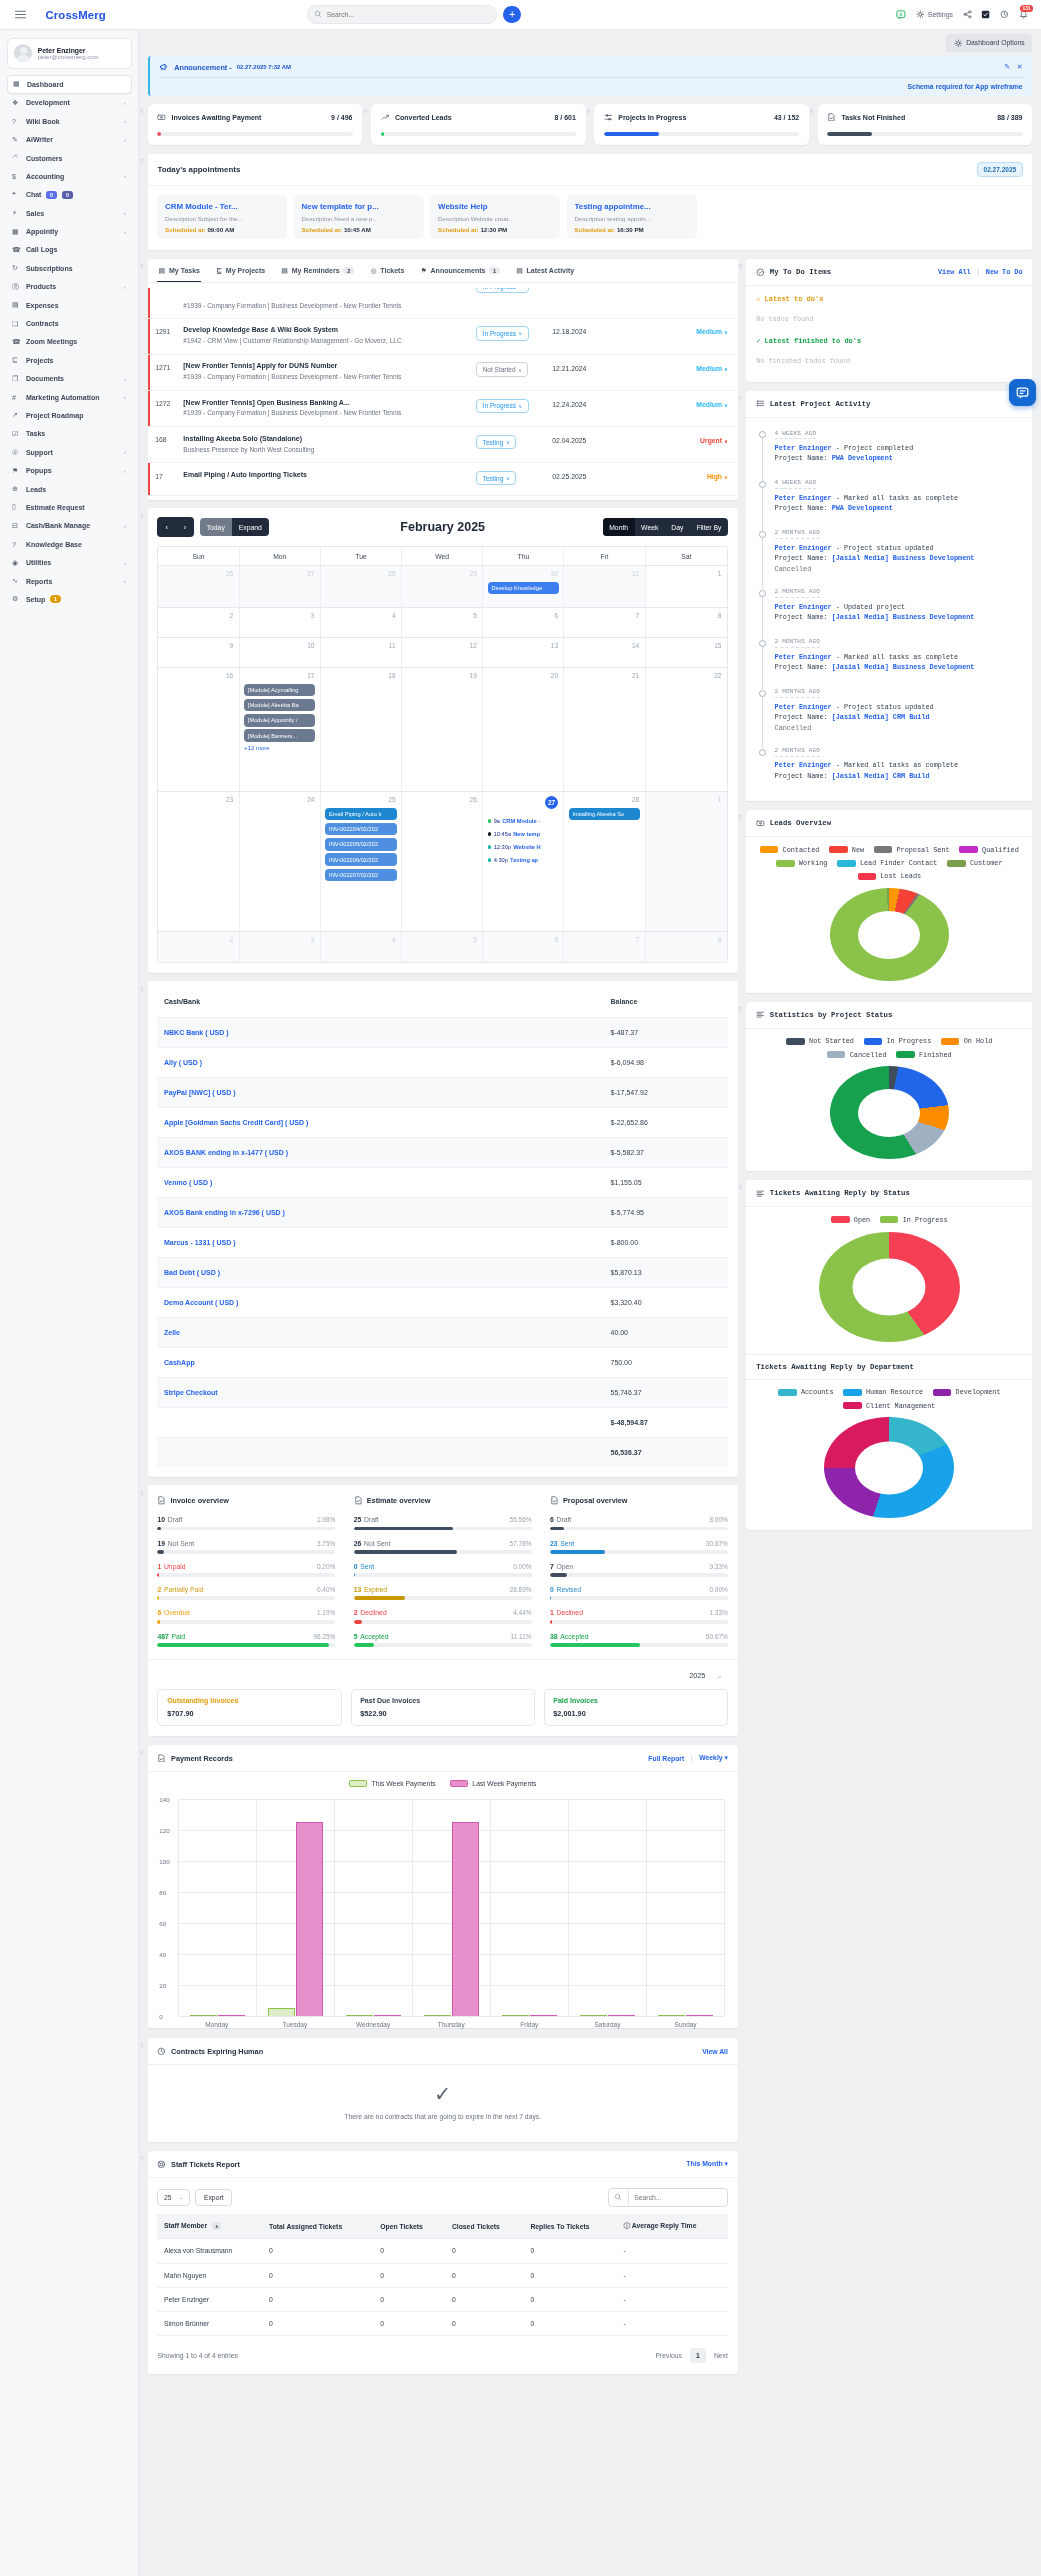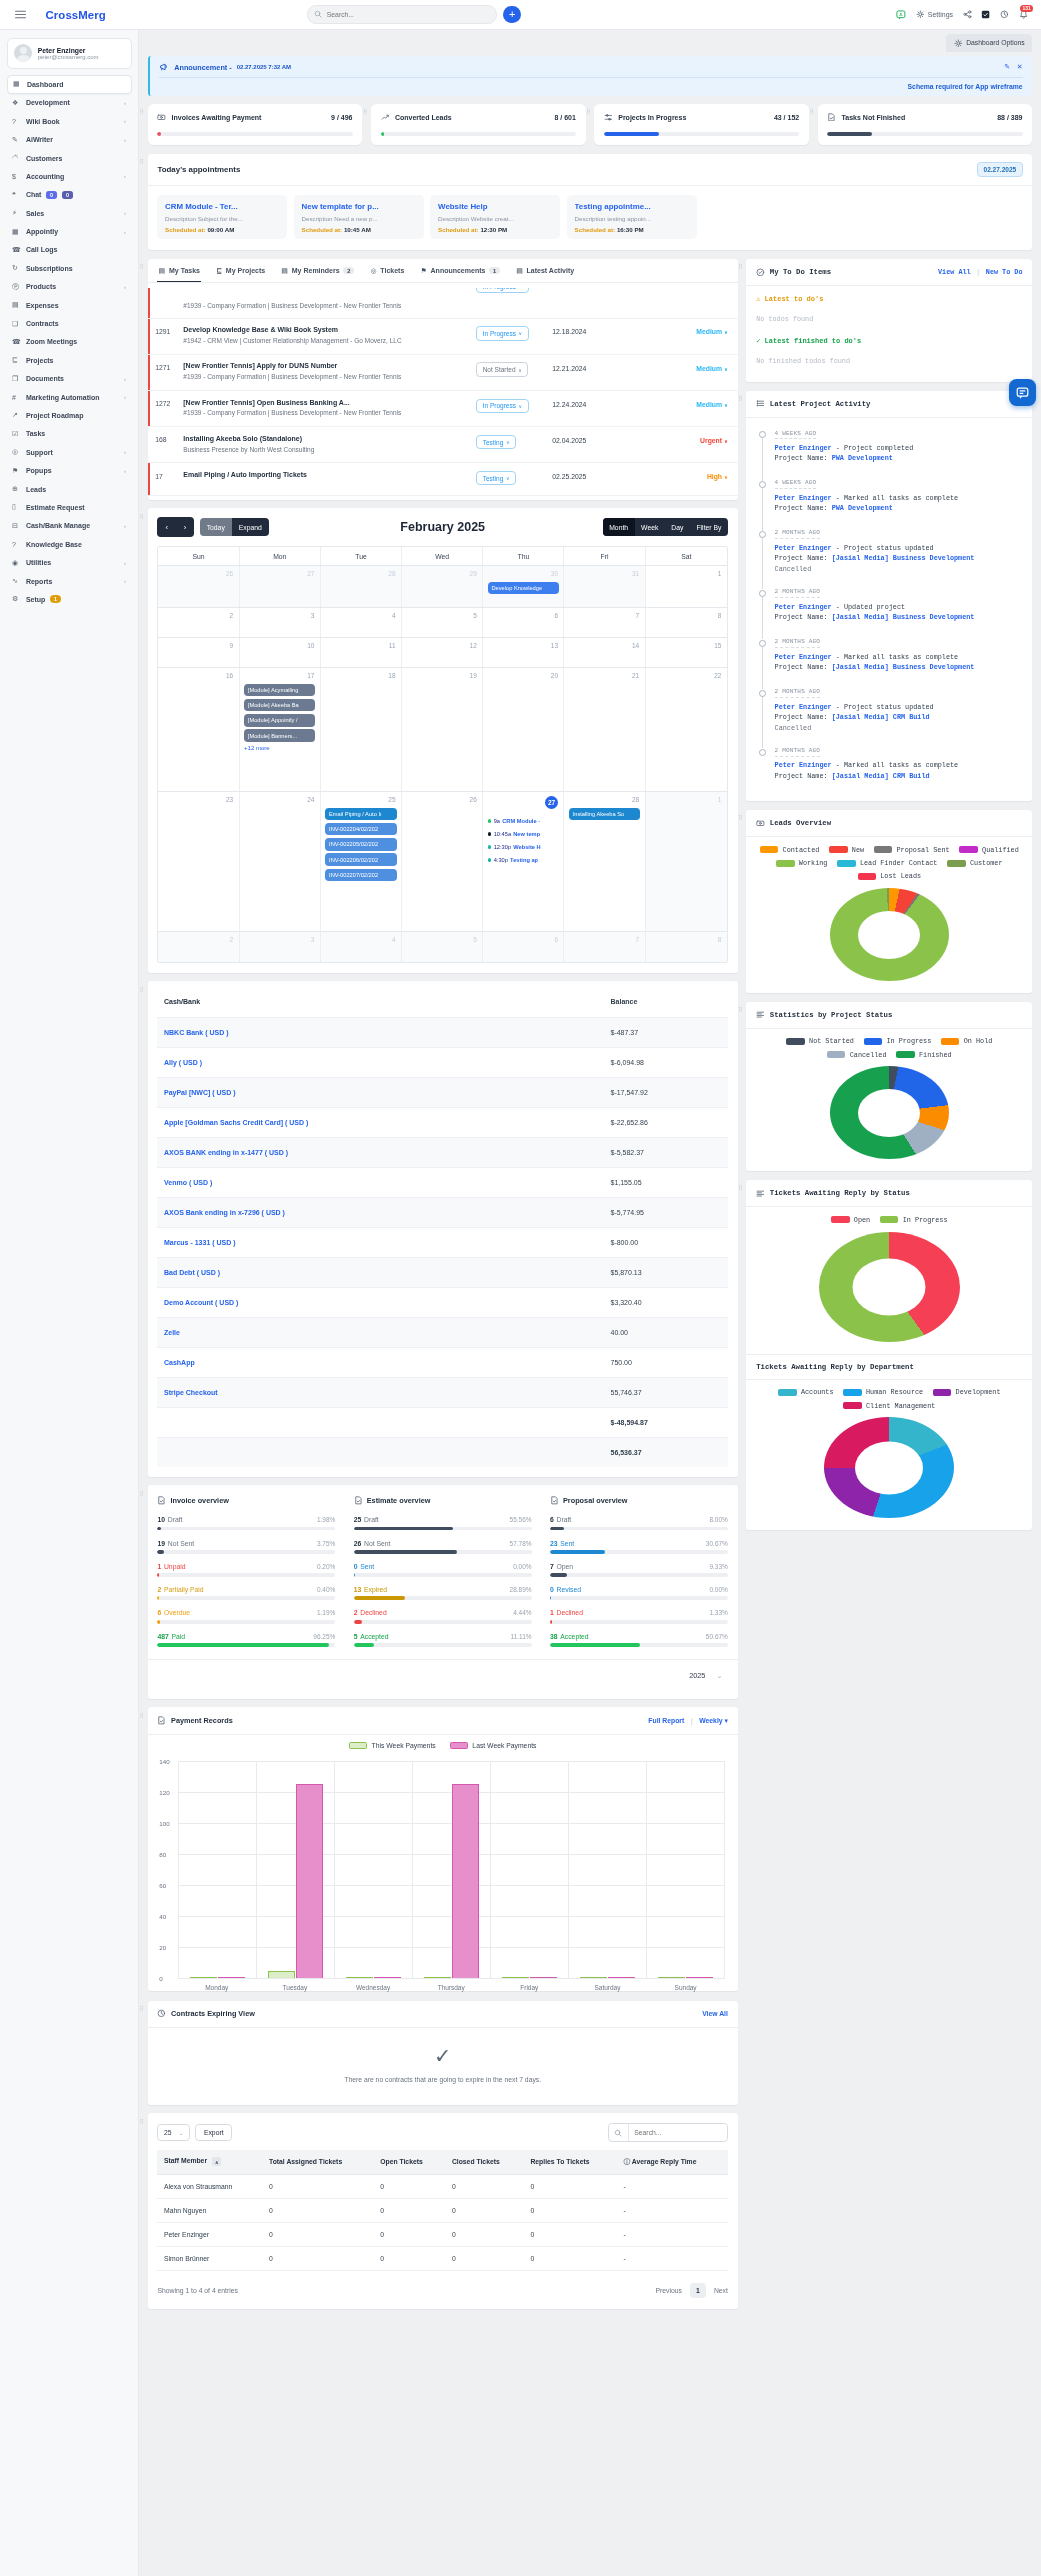--- a/index.html
+++ b/index.html
@@ -1153,20 +1153,34 @@
                   <div class="fill" style="width:50.67%;background:#22c55e;height:3.8px;"></div>
                 </div>
               </div>
             </div>
           </div>
         <div class="ov-divider"></div>
         <div class="year-row">
           <span>2025</span>
           <span style="color:#9aa3af;">⌄</span>
         </div>
+        <div class="sum-row" id="sum-row">
+            <div class="sum-box">
+              <div class="sum-label" style="color:#e09b0c;">Outstanding Invoices</div>
+              <div class="sum-val">$707.90</div>
+            </div>
+            <div class="sum-box">
+              <div class="sum-label" style="color:#33404e;">Past Due Invoices</div>
+              <div class="sum-val">$522.90</div>
+            </div>
+            <div class="sum-box">
+              <div class="sum-label" style="color:#16a34a;">Paid Invoices</div>
+              <div class="sum-val">$2,001.90</div>
+            </div>
+          </div>
       </div>
 
       <div class="card pay-card">
         <span class="grip">⠿</span>
         <div class="card-head">
           <span class="ic">
               <svg width="8.7" height="8.7" viewBox="0 0 16 16" fill="none" stroke="#5b6675" stroke-width="1.5" stroke-linecap="round" stroke-linejoin="round">
                 <path d="M4 1.5h6l3 3V14.5H4z"></path>
                 <path d="M6 9.5l1.6 1.6 2.8-3"></path>
               </svg>
@@ -1249,31 +1263,42 @@
 
       <div class="card" style="margin-top:8.7px;">
         <span class="grip">⠿</span>
         <div class="card-head">
           <span class="ic">
               <svg width="8.7" height="8.7" viewBox="0 0 16 16" fill="none" stroke="#5b6675" stroke-width="1.5" stroke-linecap="round" stroke-linejoin="round">
                 <circle cx="8" cy="8" r="6"></circle>
                 <path d="M8 4.5V8l2.4 1.6"></path>
               </svg>
             </span>
-          <span>Contracts Expiring View</span>
+          <span>Contracts Expiring Human</span>
           <span class="head-link" style="margin-left:auto;">View All</span>
         </div>
         <div class="empty-wrap">
           <div class="big-check">✓</div>
           <div class="empty-text">There are no contracts that are going to expire in the next 7 days.</div>
         </div>
       </div>
 
       <div class="card" style="margin-top:8.7px;">
         <span class="grip">⠿</span>
+        <div class="card-head">
+          <span class="ic">
+              <svg width="8.7" height="8.7" viewBox="0 0 16 16" fill="none" stroke="#5b6675" stroke-width="1.5" stroke-linecap="round" stroke-linejoin="round">
+                <circle cx="8" cy="8" r="6.2"></circle>
+                <circle cx="8" cy="8" r="2.6"></circle>
+                <path d="M3.6 3.6l2.5 2.5M12.4 3.6L9.9 6.1M12.4 12.4L9.9 9.9M3.6 12.4l2.5-2.5"></path>
+              </svg>
+            </span>
+          <span>Staff Tickets Report</span>
+          <span class="head-link" style="margin-left:auto;"><span>This Month</span> ▾</span>
+        </div>
         <div class="controls">
           <div class="pagesize">
               <span>25</span>
               <span style="color:#9aa3af;font-size:5.4px;">⌄</span>
             </div>
           <div class="export-btn">Export</div>
           <div class="tbl-search">
             <span class="mag">
                 <span class="ic">
                   <svg width="8.1" height="8.1" viewBox="0 0 16 16" fill="none" stroke="#5b6675" stroke-width="1.5" stroke-linecap="round" stroke-linejoin="round">

